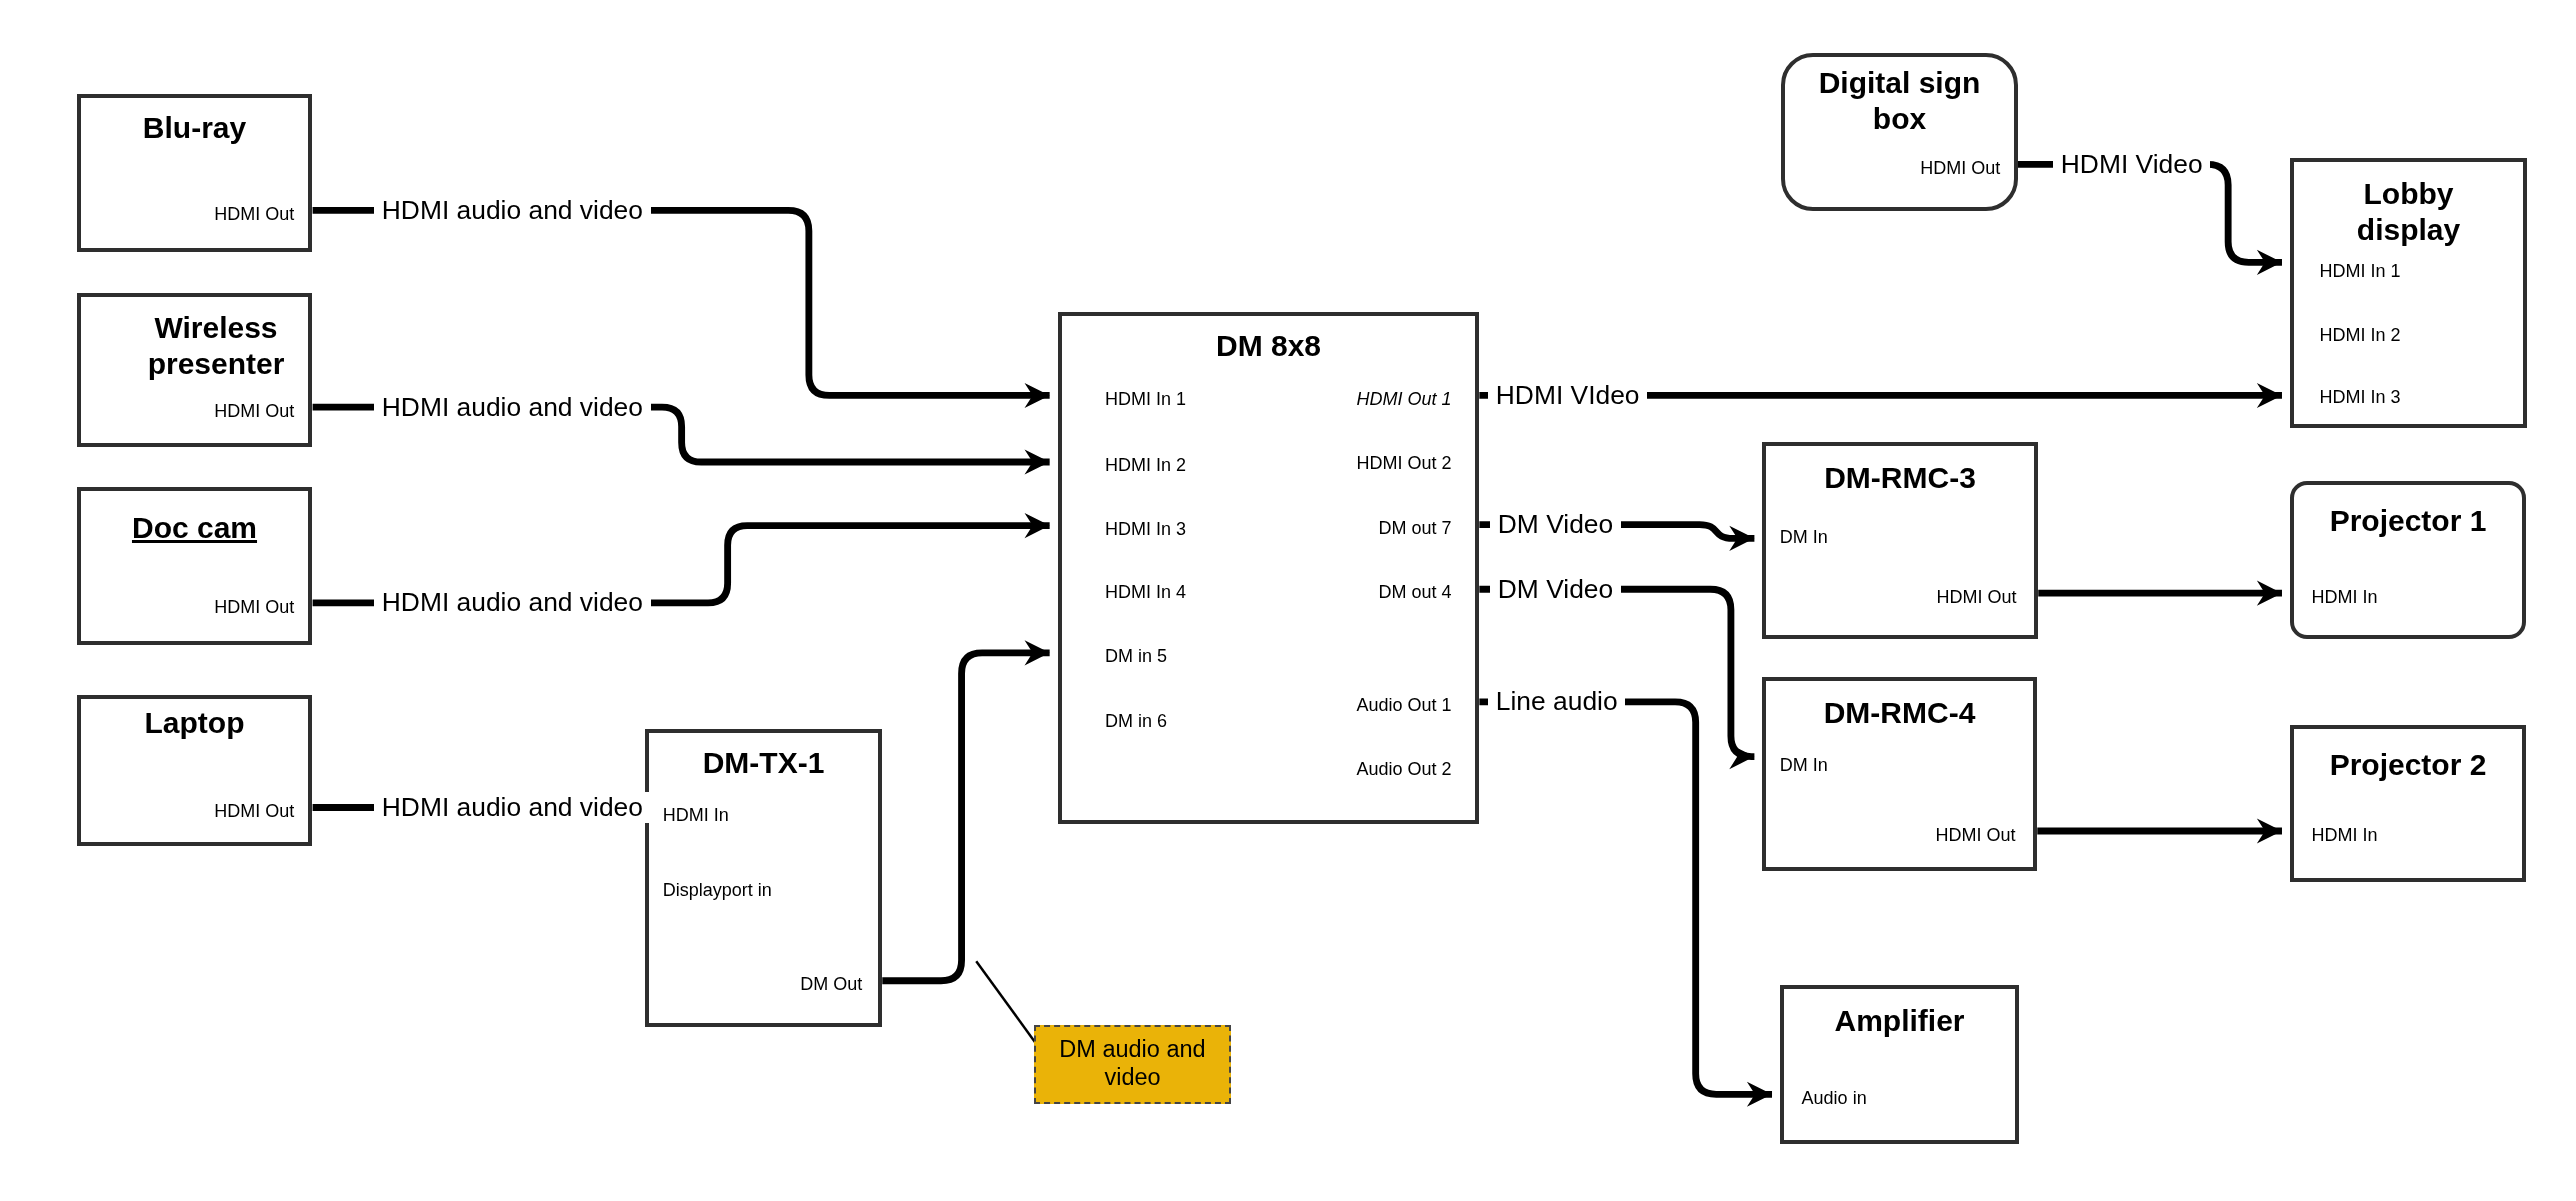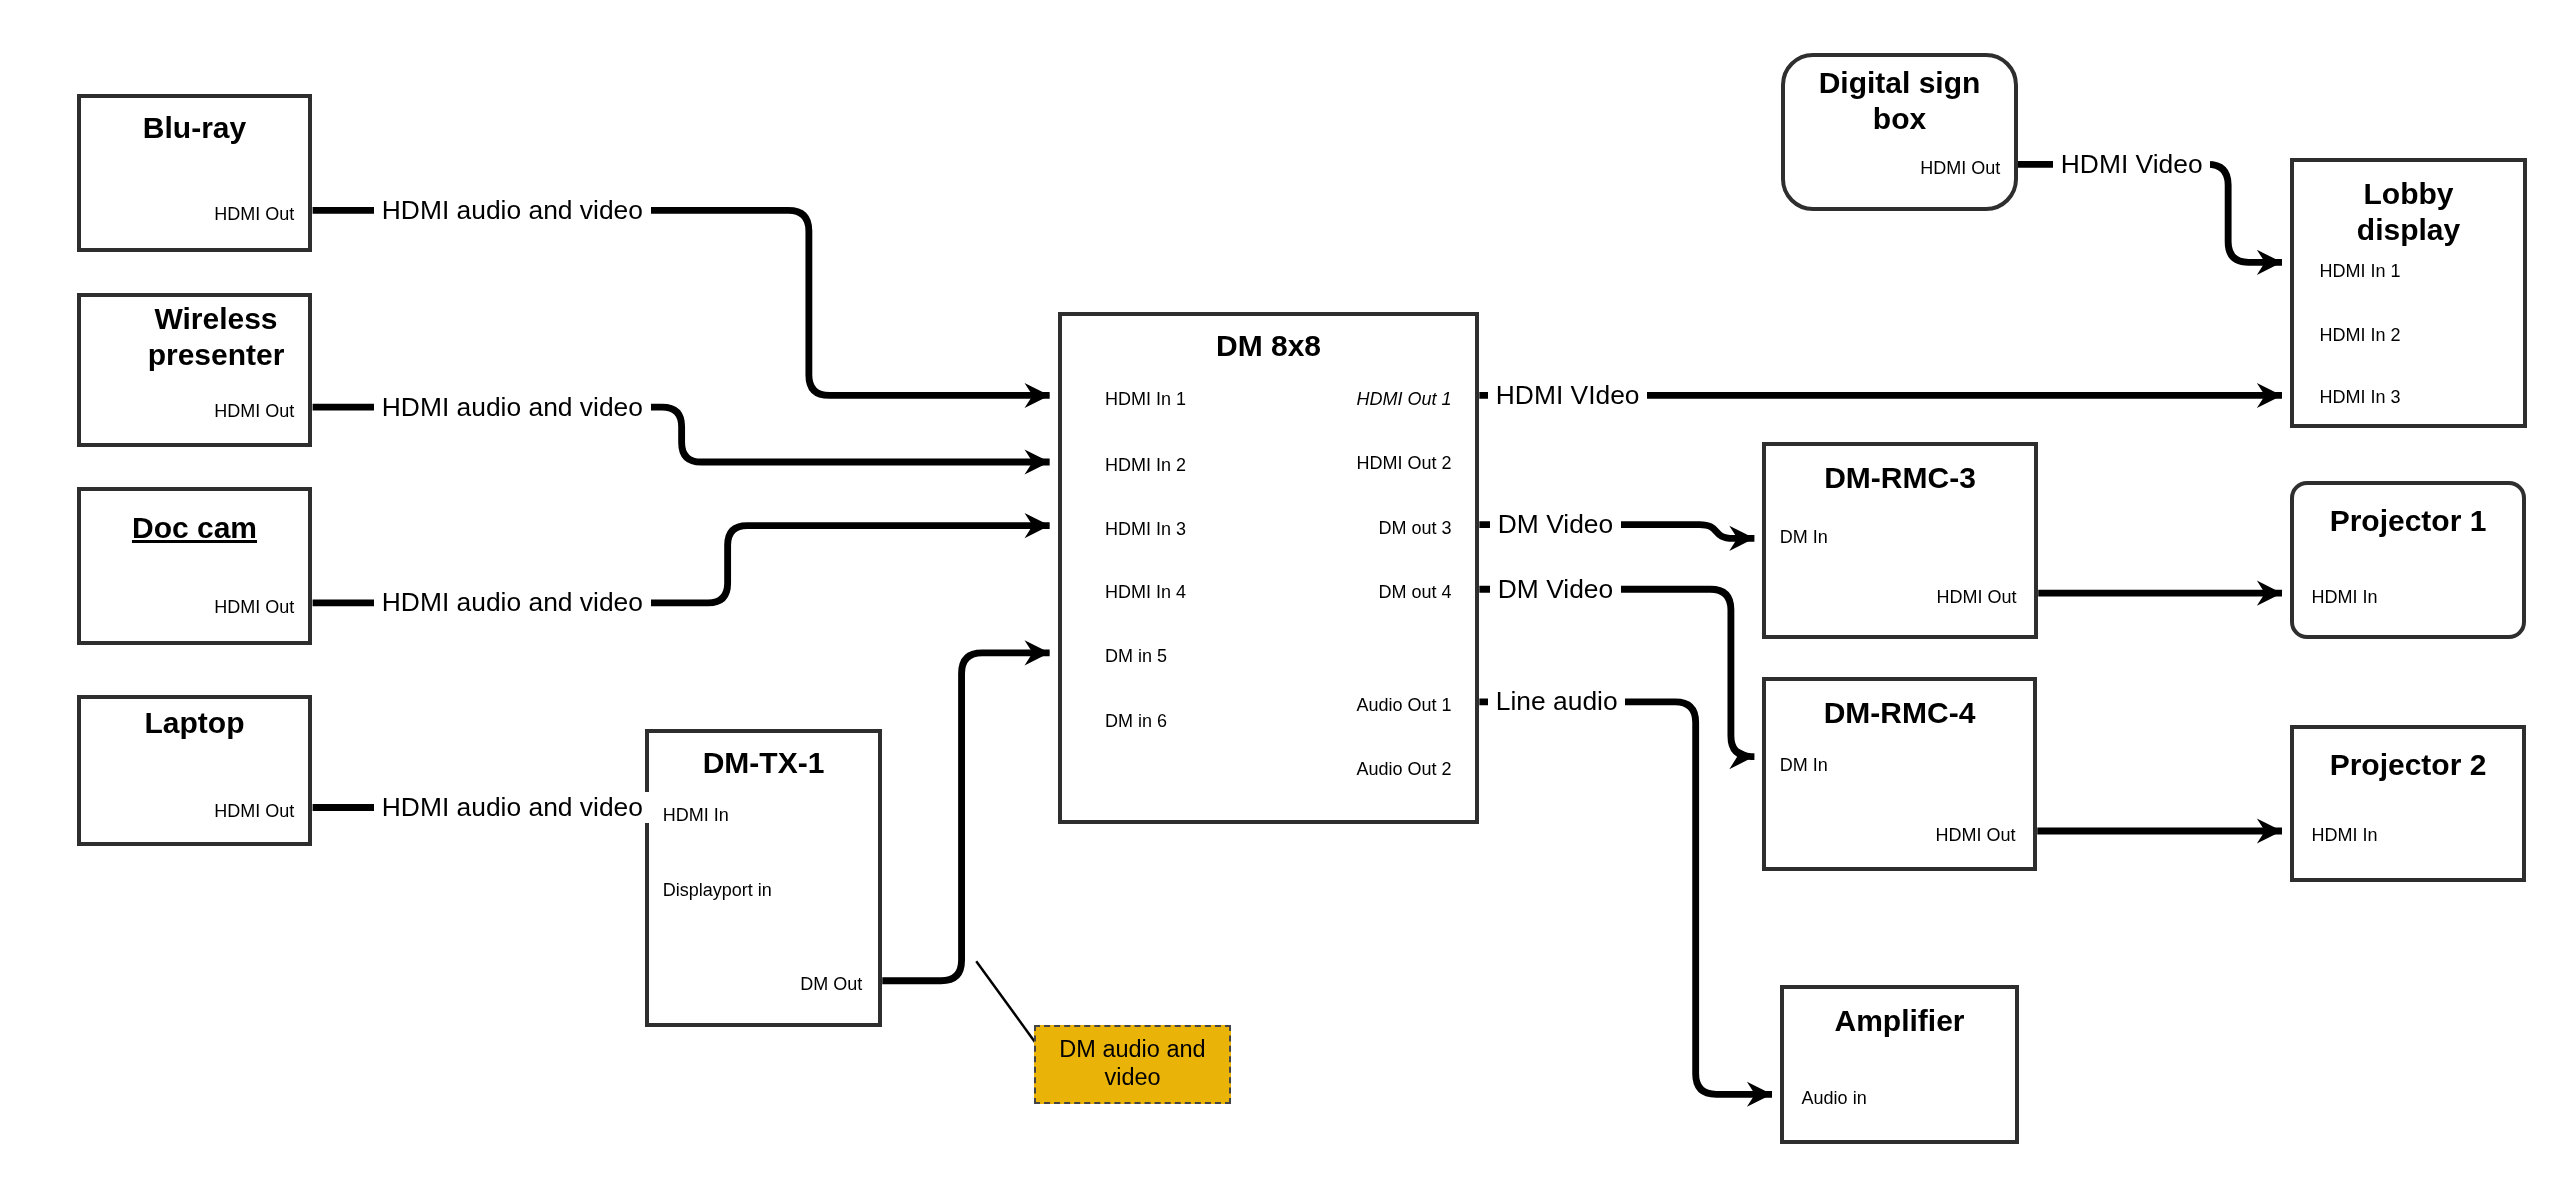--- a/index.html
+++ b/index.html
@@ -78,21 +78,21 @@
     </g>
     <path d="M997 982 L1058 1066" stroke="#000000" stroke-width="2.5" fill="none"></path>
   </svg>
 
   <div class="node" style="left:77px;top:94px;width:235px;height:158px;">
     <div class="node-title" style="padding-top:11.7px;">Blu-ray</div>
     <span class="port" style="right:13.7px;top:100px;">HDMI Out</span>
   </div>
 
   <div class="node" style="left:77px;top:293px;width:235px;height:154px;">
-    <div class="node-title" style="padding-top:4px;margin-left:43px;">
+    <div class="node-title" style="padding-top:13px;margin-left:43px;">
       <div>Wireless</div>
       <div>presenter</div>
     </div>
     <span class="port" style="right:13.7px;top:98px;">HDMI Out</span>
   </div>
 
   <div class="node" style="left:77px;top:487px;width:235px;height:158px;">
     <div class="node-title" style="padding-top:19px;text-decoration:underline;">Doc cam</div>
     <span class="port" style="right:13.7px;top:100px;">HDMI Out</span>
   </div>
@@ -112,21 +112,21 @@
   <div class="node" style="left:1058px;top:312px;width:421px;height:512px;">
     <div class="node-title" style="padding-top:11.7px;">DM 8x8</div>
     <span class="port" style="left:43px;top:67px;">HDMI In 1</span>
     <span class="port" style="left:43px;top:133px;">HDMI In 2</span>
     <span class="port" style="left:43px;top:197px;">HDMI In 3</span>
     <span class="port" style="left:43px;top:260px;">HDMI In 4</span>
     <span class="port" style="left:43px;top:324px;">DM in 5</span>
     <span class="port" style="left:43px;top:389px;">DM in 6</span>
     <span class="port" style="right:23.5px;top:67px;font-style:italic;">HDMI Out 1</span>
     <span class="port" style="right:23.5px;top:131px;">HDMI Out 2</span>
-    <span class="port" style="right:23.5px;top:196px;">DM out 3</span>
+    <span class="port" style="right:23.5px;top:196px;">DM out 7</span>
     <span class="port" style="right:23.5px;top:260px;">DM out 4</span>
     <span class="port" style="right:23.5px;top:373px;">Audio Out 1</span>
     <span class="port" style="right:23.5px;top:437px;">Audio Out 2</span>
   </div>
 
   <div class="node" style="left:1781px;top:53px;width:237px;height:158px;border-radius:32px;">
     <div class="node-title" style="padding-top:7.8px;">
       <div>Digital sign</div>
       <div>box</div>
     </div>

